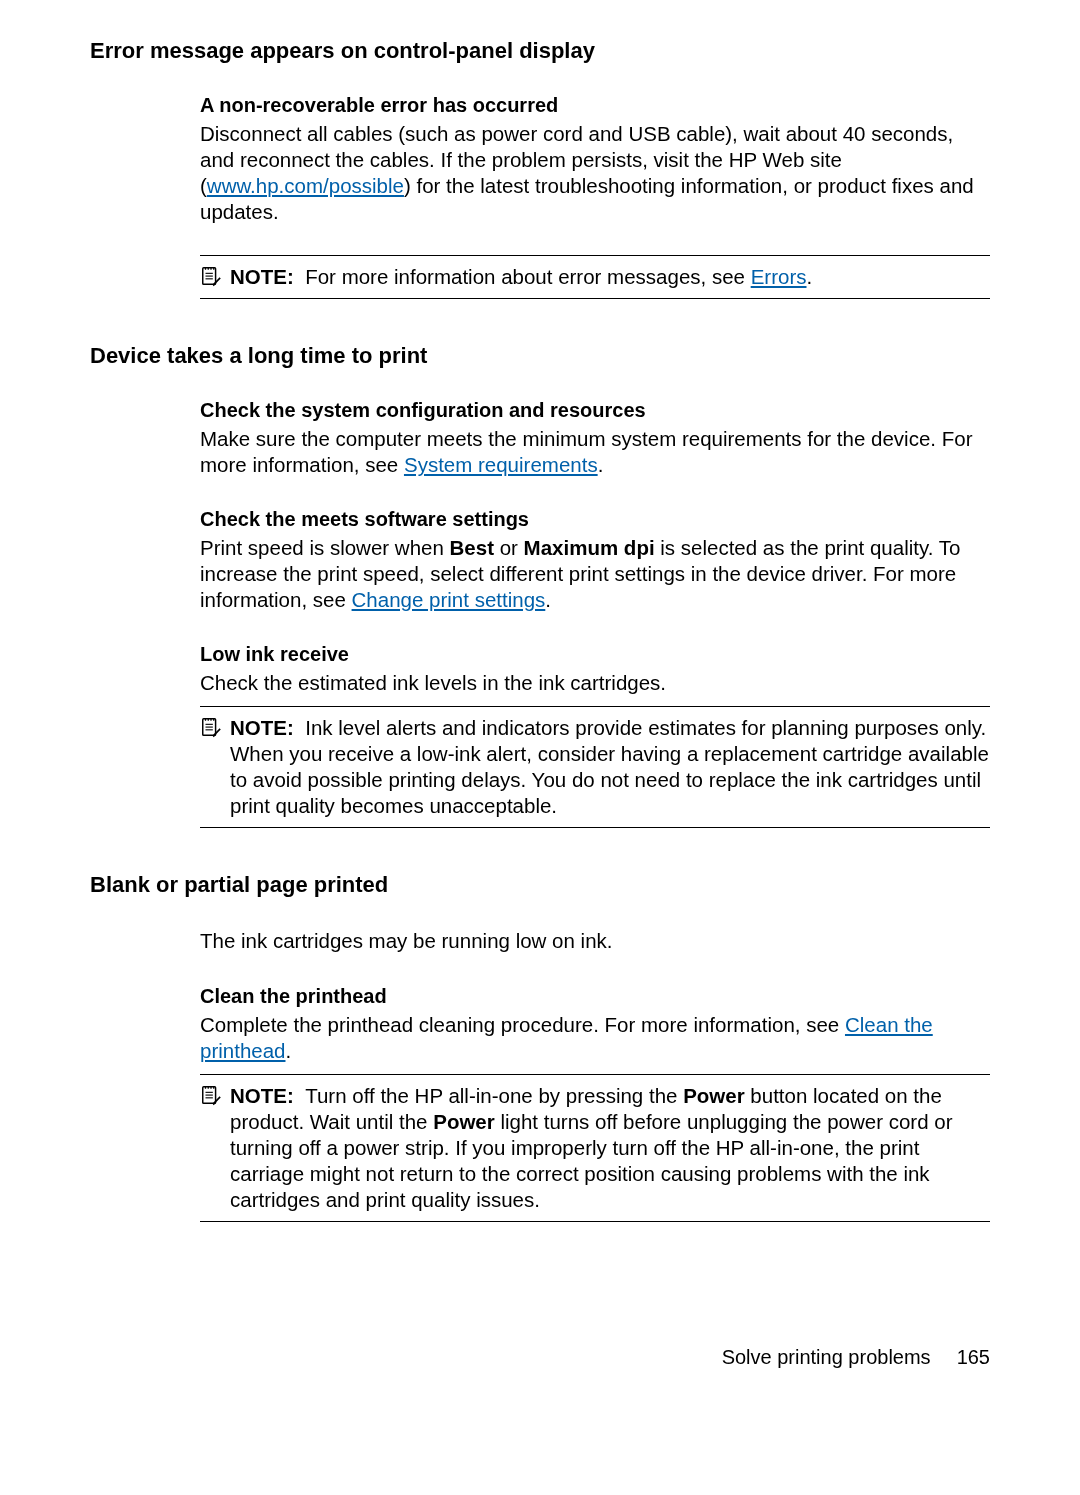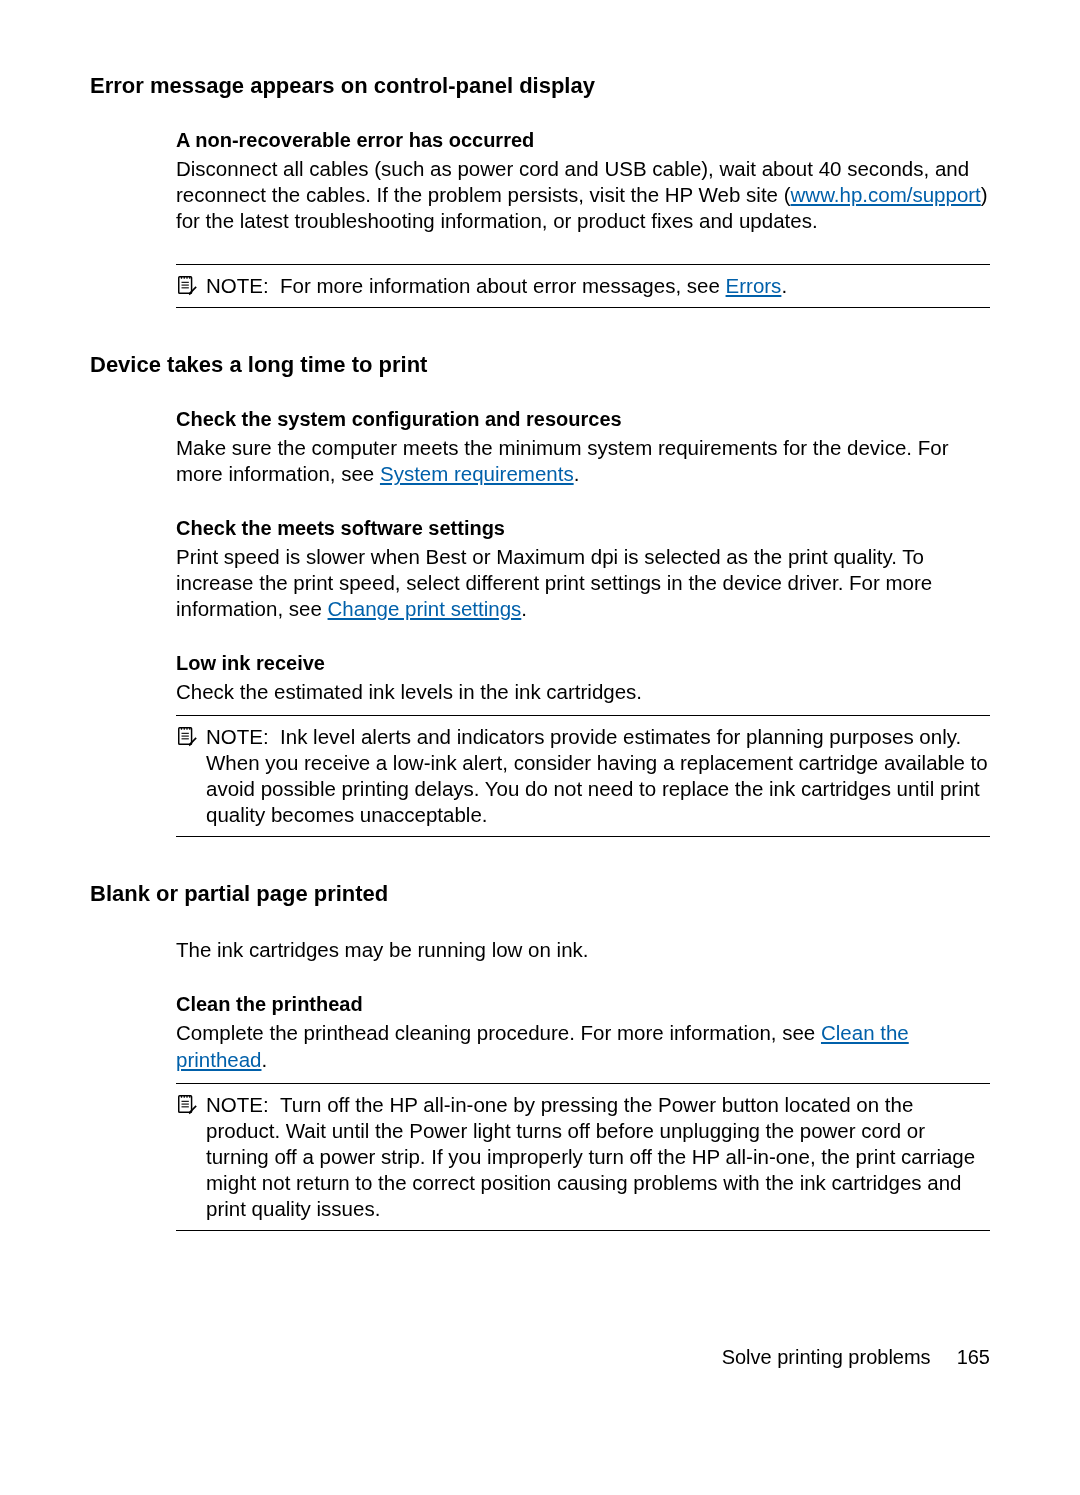--- a/index.html
+++ b/index.html
@@ -6,33 +6,33 @@
     margin: 0;
     padding: 0;
     background: #fff;
     font-family: Arial, Helvetica, sans-serif;
     color: #000;
     width: 1080px;
     height: 1495px;
     box-sizing: border-box;
   }
   .page {
-    padding: 73px 90px 0 90px;
+    padding: 38px 90px 0 90px;
     box-sizing: border-box;
     width: 1080px;
     height: 1495px;
     position: relative;
   }
   .h2 {
     font-size: 22px;
     font-weight: bold;
     margin: 0 0 30px 0;
   }
   .sub {
-    margin-left: 86px;
+    margin-left: 110px;
   }
   .h3 {
     font-size: 20px;
     font-weight: bold;
     margin: 0 0 4px 0;
   }
   .body {
     font-size: 20.5px;
     line-height: 1.27;
     margin: 0 0 30px 0;
@@ -54,27 +54,27 @@
     top: 10px;
     width: 22px;
     height: 22px;
   }
   .note-body {
     margin-left: 30px;
     font-size: 20.5px;
     line-height: 1.27;
   }
   .note-label {
-    font-weight: normal;
+    font-weight: bold;
   }
   .section-gap {
     margin-top: 44px;
   }
   .bold-inline {
-    font-weight: normal;
+    font-weight: bold;
   }
   .after-note {
     font-size: 20.5px;
     line-height: 1.27;
     margin-top: -22px;
     margin-bottom: 30px;
   }
   .footer {
     position: absolute;
     bottom: 126px;
@@ -87,21 +87,21 @@
 </style>
 </head>
 <body>
 
 <div class="page">
 
   <div class="h2">Error message appears on control-panel display</div>
   <div class="sub">
     <div class="h3">A non-recoverable error has occurred</div>
     <p class="body">
-      <span>Disconnect all cables (such as power cord and USB cable), wait about 40 seconds, and reconnect the cables. If the problem persists, visit the HP Web site (</span><a class="link">www.hp.com/support</a><span>) for the latest troubleshooting information, or product fixes and updates.</span>
+      <span>Disconnect all cables (such as power cord and USB cable), wait about 40 seconds, and reconnect the cables. If the problem persists, visit the HP Web site (</span><a class="link">www.hp.com/possible</a><span>) for the latest troubleshooting information, or product fixes and updates.</span>
     </p>
     <div class="note-box">
       <svg class="note-icon" viewBox="0 0 24 24">
         <rect x="3" y="2" width="14" height="18" rx="1" fill="none" stroke="#000" stroke-width="1.6"></rect>
         <path d="M6 4 L6 1 M9 4 L9 1 M12 4 L12 1 M15 4 L15 1" stroke="#000" stroke-width="1.4"></path>
         <line x1="6" y1="8" x2="14" y2="8" stroke="#000" stroke-width="1.2"></line>
         <line x1="6" y1="11" x2="14" y2="11" stroke="#000" stroke-width="1.2"></line>
         <line x1="6" y1="14" x2="14" y2="14" stroke="#000" stroke-width="1.2"></line>
         <path d="M15 20 L22 13" stroke="#000" stroke-width="1.8"></path>
         <path d="M14 21 L16 19 L17 20 L15 22 Z" fill="#000"></path>

